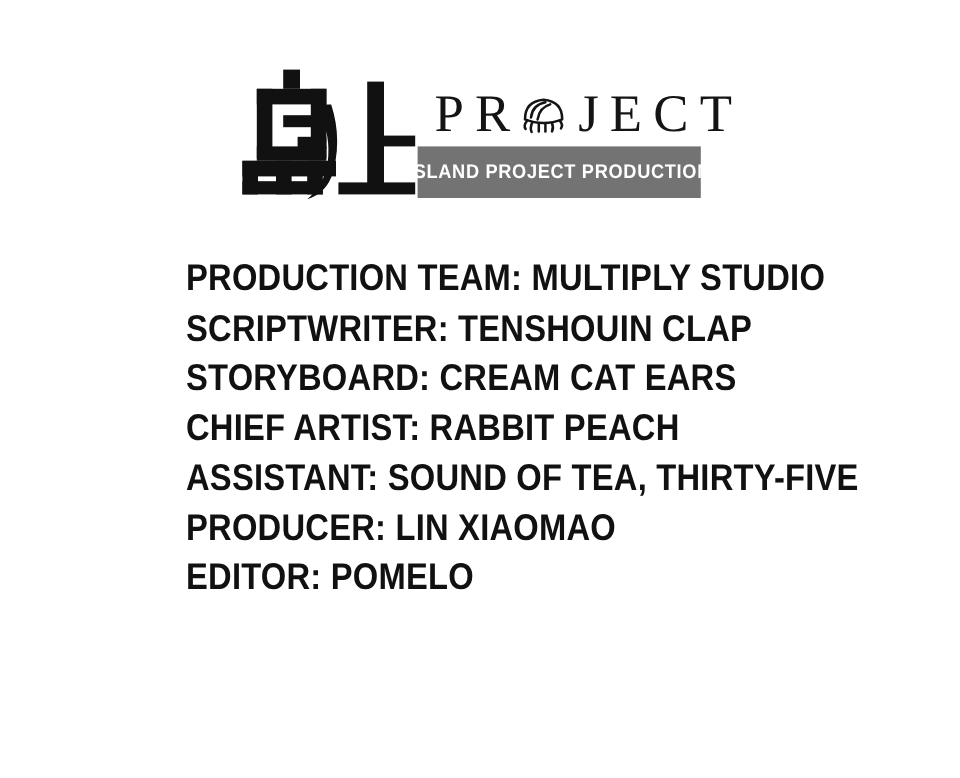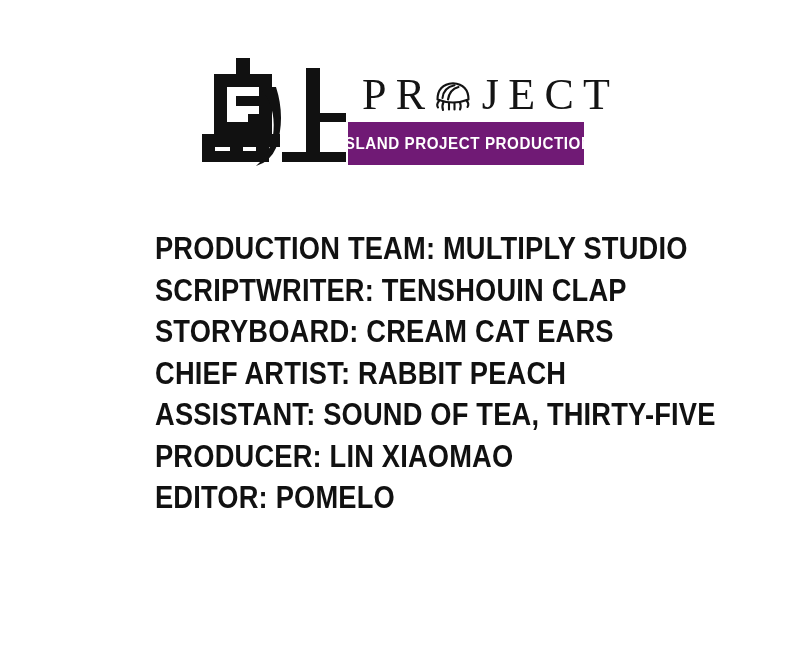--- a/index.html
+++ b/index.html
@@ -77,21 +77,21 @@
     flex: 0 0 40px;
   }
   #jellyfish-icon svg { display: block; }
 
   #tagline-banner {
     position: absolute;
     left: 0px;
     top: 66px;
     width: 236px;
     height: 43px;
-    background: #701a75;
+    background: #737373;
     display: flex;
     align-items: center;
     justify-content: center;
     box-sizing: border-box;
   }
   #tagline-text {
     color: #ffffff;
     font-family: "Liberation Sans Narrow", "Liberation Sans", sans-serif;
     font-weight: 700;
     font-size: 16.5px;
@@ -99,21 +99,21 @@
     transform: scaleX(0.92);
     transform-origin: center;
     white-space: nowrap;
     line-height: 1;
   }
 
   
   #credits-list {
     position: absolute;
     left: 155px;
-    top: 228px;
+    top: 211px;
     width: 600px;
   }
   .credit-line {
     font-family: "Liberation Sans Narrow", "Liberation Sans", sans-serif;
     font-weight: 700;
     font-size: 31px;
     line-height: 41.5px;
     color: #111111;
     white-space: nowrap;
     letter-spacing: 0.2px;

